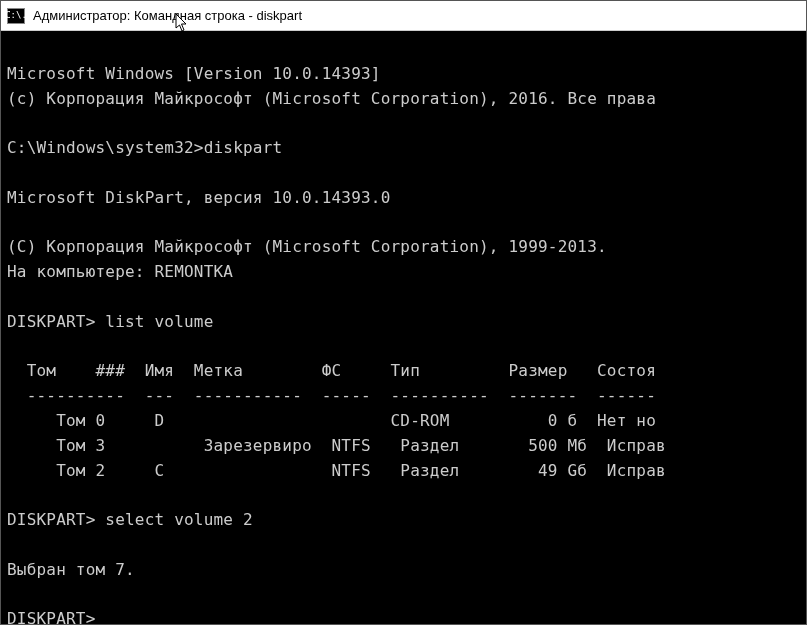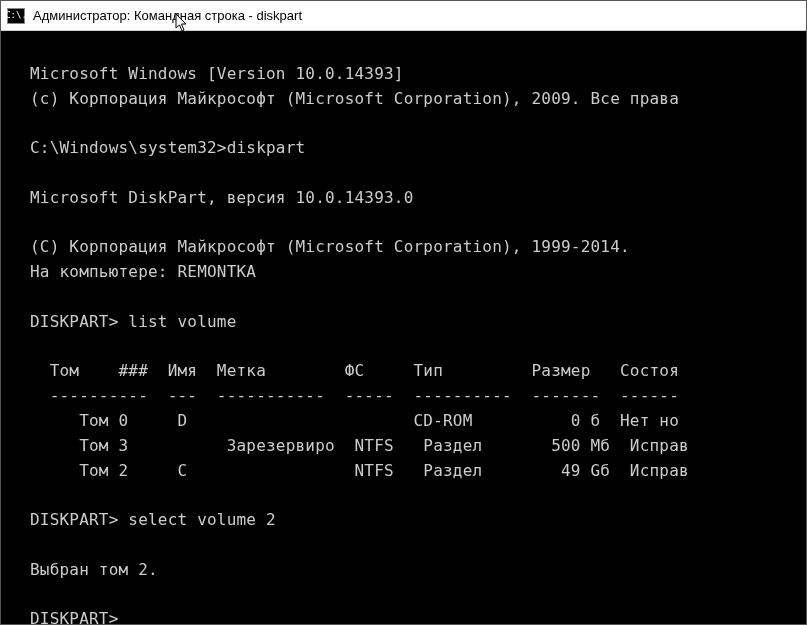--- a/index.html
+++ b/index.html
@@ -59,52 +59,52 @@
       background: #000;
       color: #ccc;
       font-family: Consolas, "Lucida Console", monospace;
       font-size: 16px;
       line-height: 1.55;
       padding: 6px 6px 6px 6px;
       white-space: pre;
       overflow: hidden;
       letter-spacing: 0.2px;
     }
-    .terminal .line { white-space: pre; margin-left: 23px; }
+    .terminal .line { white-space: pre; }
   </style>
 </head>
 <body>
 
 <div class="window">
   <div class="titlebar">
     <div class="app-icon">C:\.</div>
     <span class="title-text">Администратор: Командная строка - diskpart</span>
     <svg class="cursor-pointer" viewBox="0 0 14 20">
       <path d="M1 1 L1 15 L4.5 12 L7 18 L9 17 L6.5 11 L11 11 Z" fill="#fff" stroke="#000" stroke-width="1"></path>
     </svg>
   </div>
 
   <div class="terminal">
 <span class="line">Microsoft Windows [Version 10.0.14393]</span>
-<span class="line">(c) Корпорация Майкрософт (Microsoft Corporation), 2009. Все права</span>
+<span class="line">(c) Корпорация Майкрософт (Microsoft Corporation), 2016. Все права</span>
 <span class="line"></span>
 <span class="line">C:\Windows\system32&gt;diskpart</span>
 <span class="line"></span>
 <span class="line">Microsoft DiskPart, версия 10.0.14393.0</span>
 <span class="line"></span>
-<span class="line">(C) Корпорация Майкрософт (Microsoft Corporation), 1999-2014.</span>
+<span class="line">(C) Корпорация Майкрософт (Microsoft Corporation), 1999-2013.</span>
 <span class="line">На компьютере: REMONTKA</span>
 <span class="line"></span>
 <span class="line">DISKPART&gt; list volume</span>
 <span class="line"></span>
 <span class="line">  Том    ###  Имя  Метка        ФС     Тип         Размер   Состоя</span>
 <span class="line">  ----------  ---  -----------  -----  ----------  -------  ------</span>
 <span class="line">     Том 0     D                       CD-ROM          0 б  Нет но</span>
 <span class="line">     Том 3          Зарезервиро  NTFS   Раздел       500 Mб  Исправ</span>
 <span class="line">     Том 2     C                 NTFS   Раздел        49 Gб  Исправ</span>
 <span class="line"></span>
 <span class="line">DISKPART&gt; select volume 2</span>
 <span class="line"></span>
-<span class="line">Выбран том 2.</span>
+<span class="line">Выбран том 7.</span>
 <span class="line"></span>
 <span class="line">DISKPART&gt;</span>
   </div>
 </div>
 
 </body></html>

